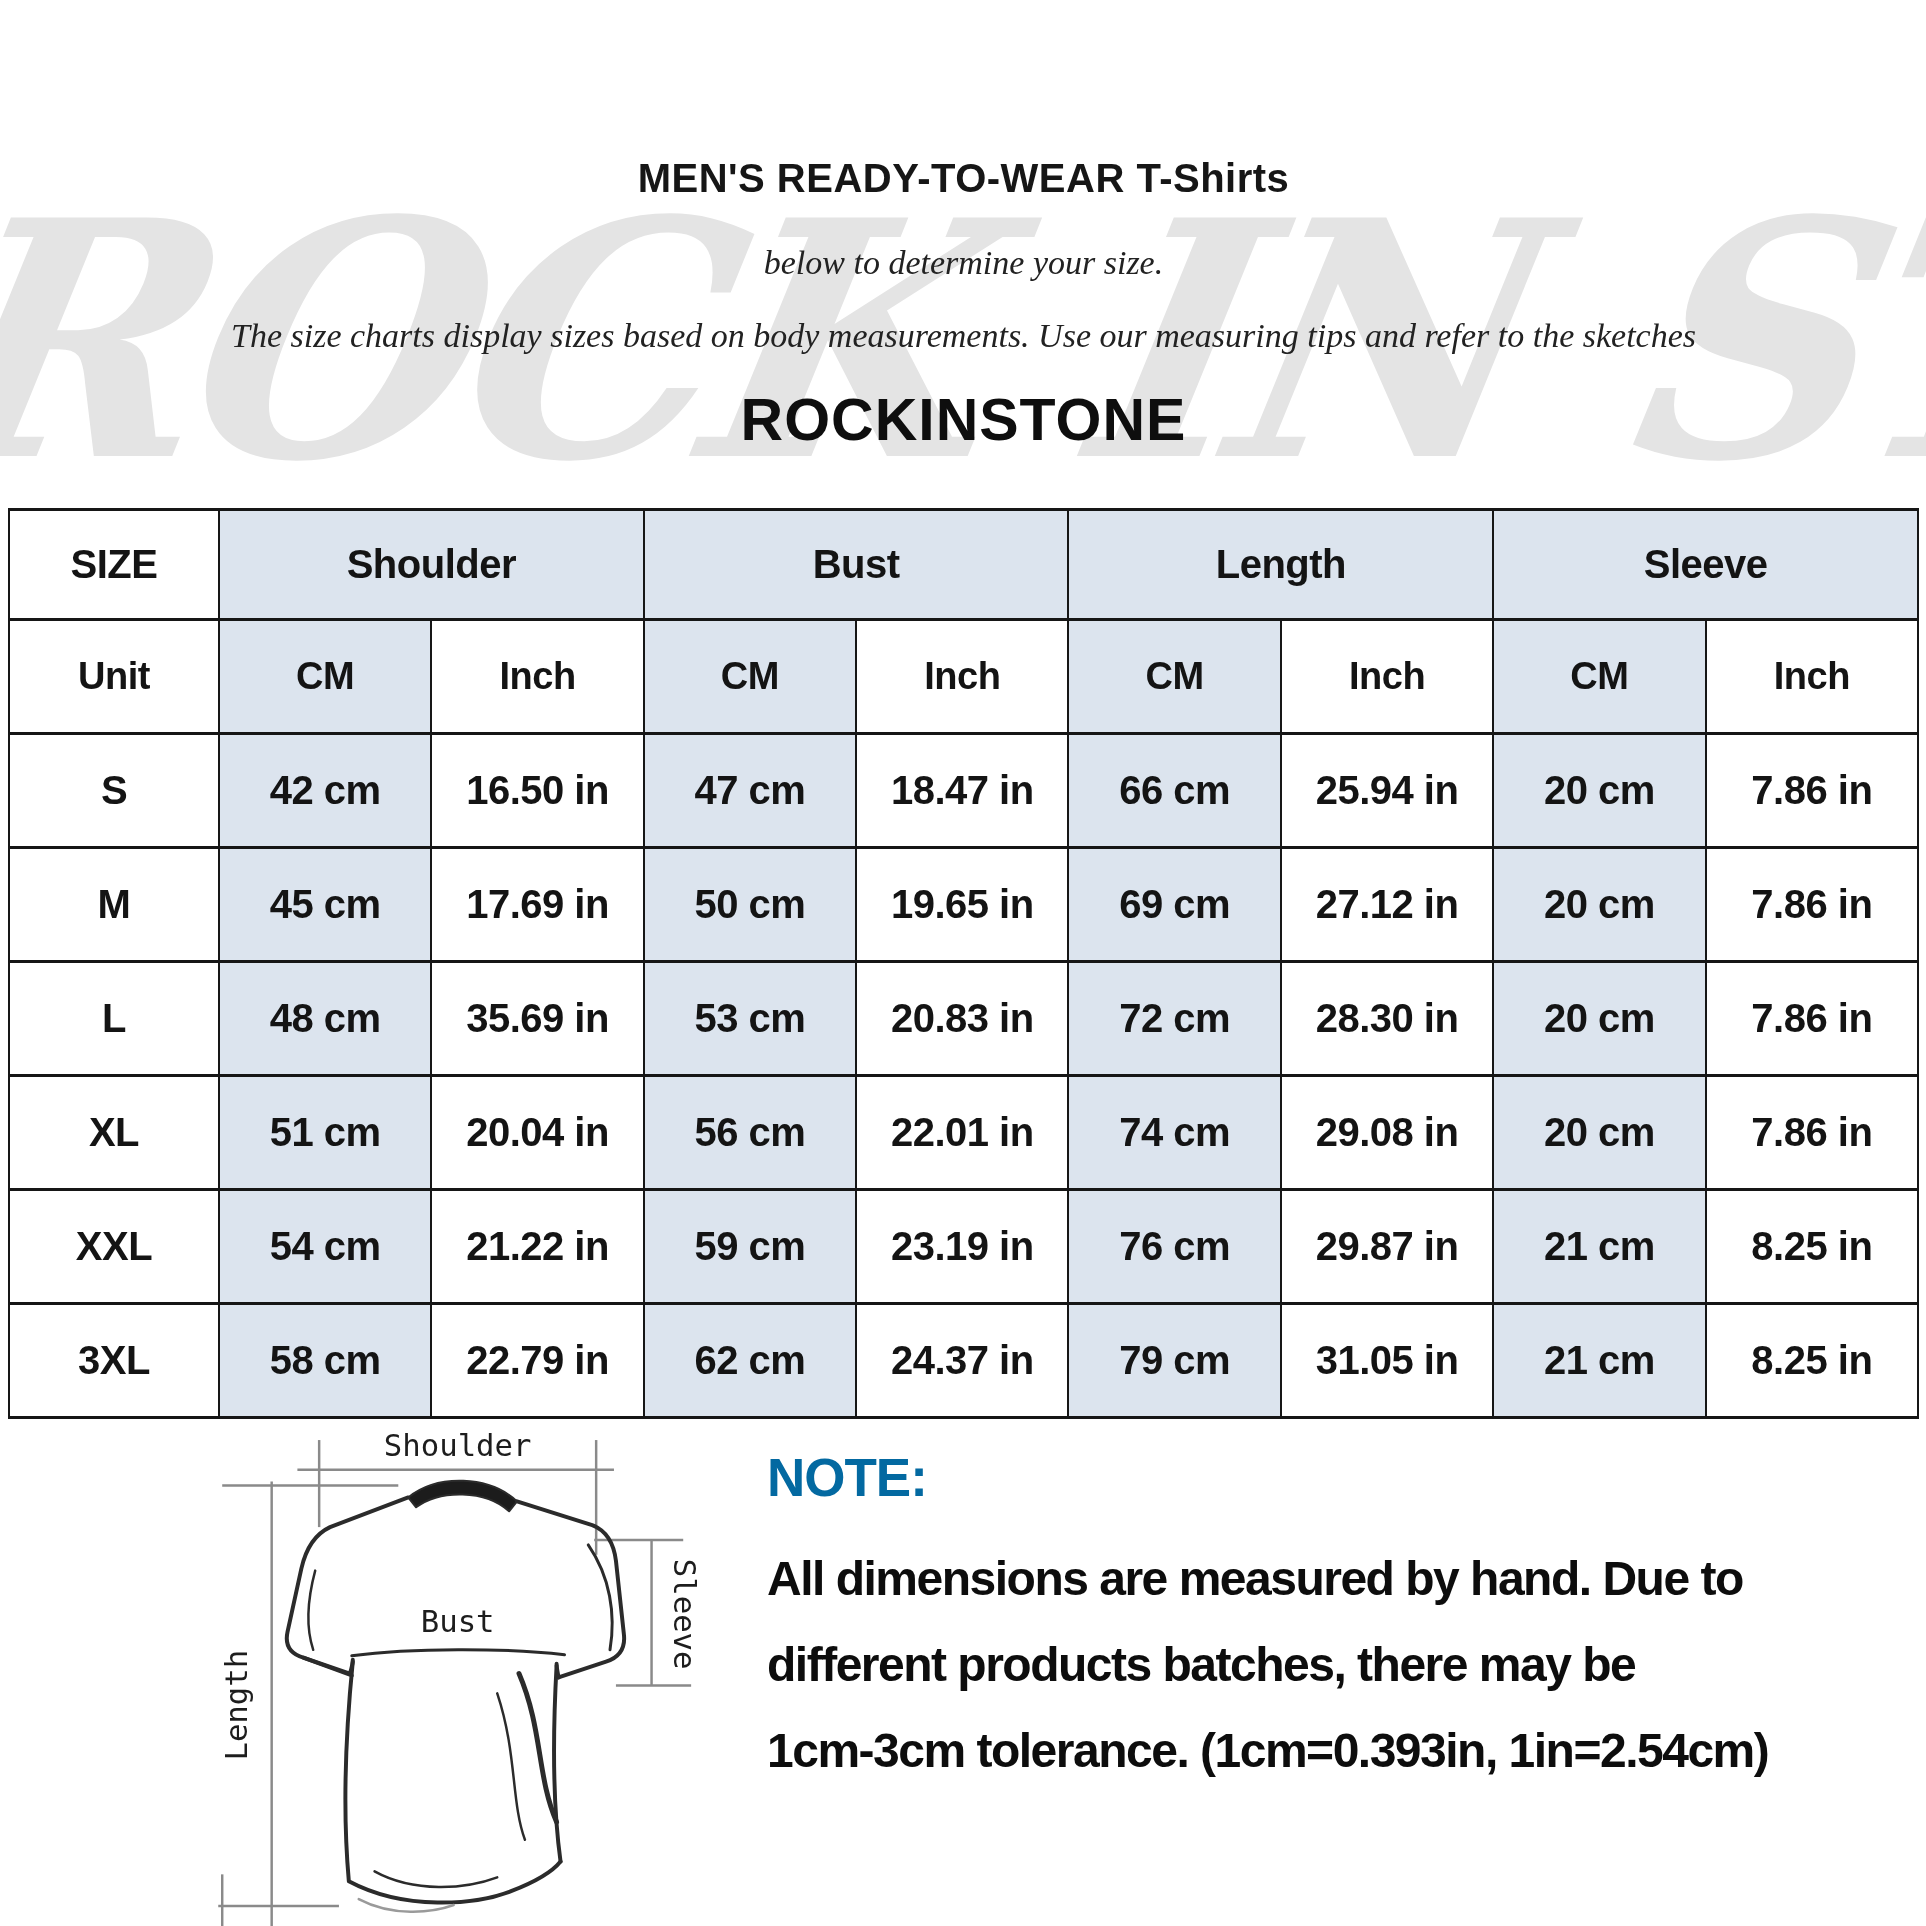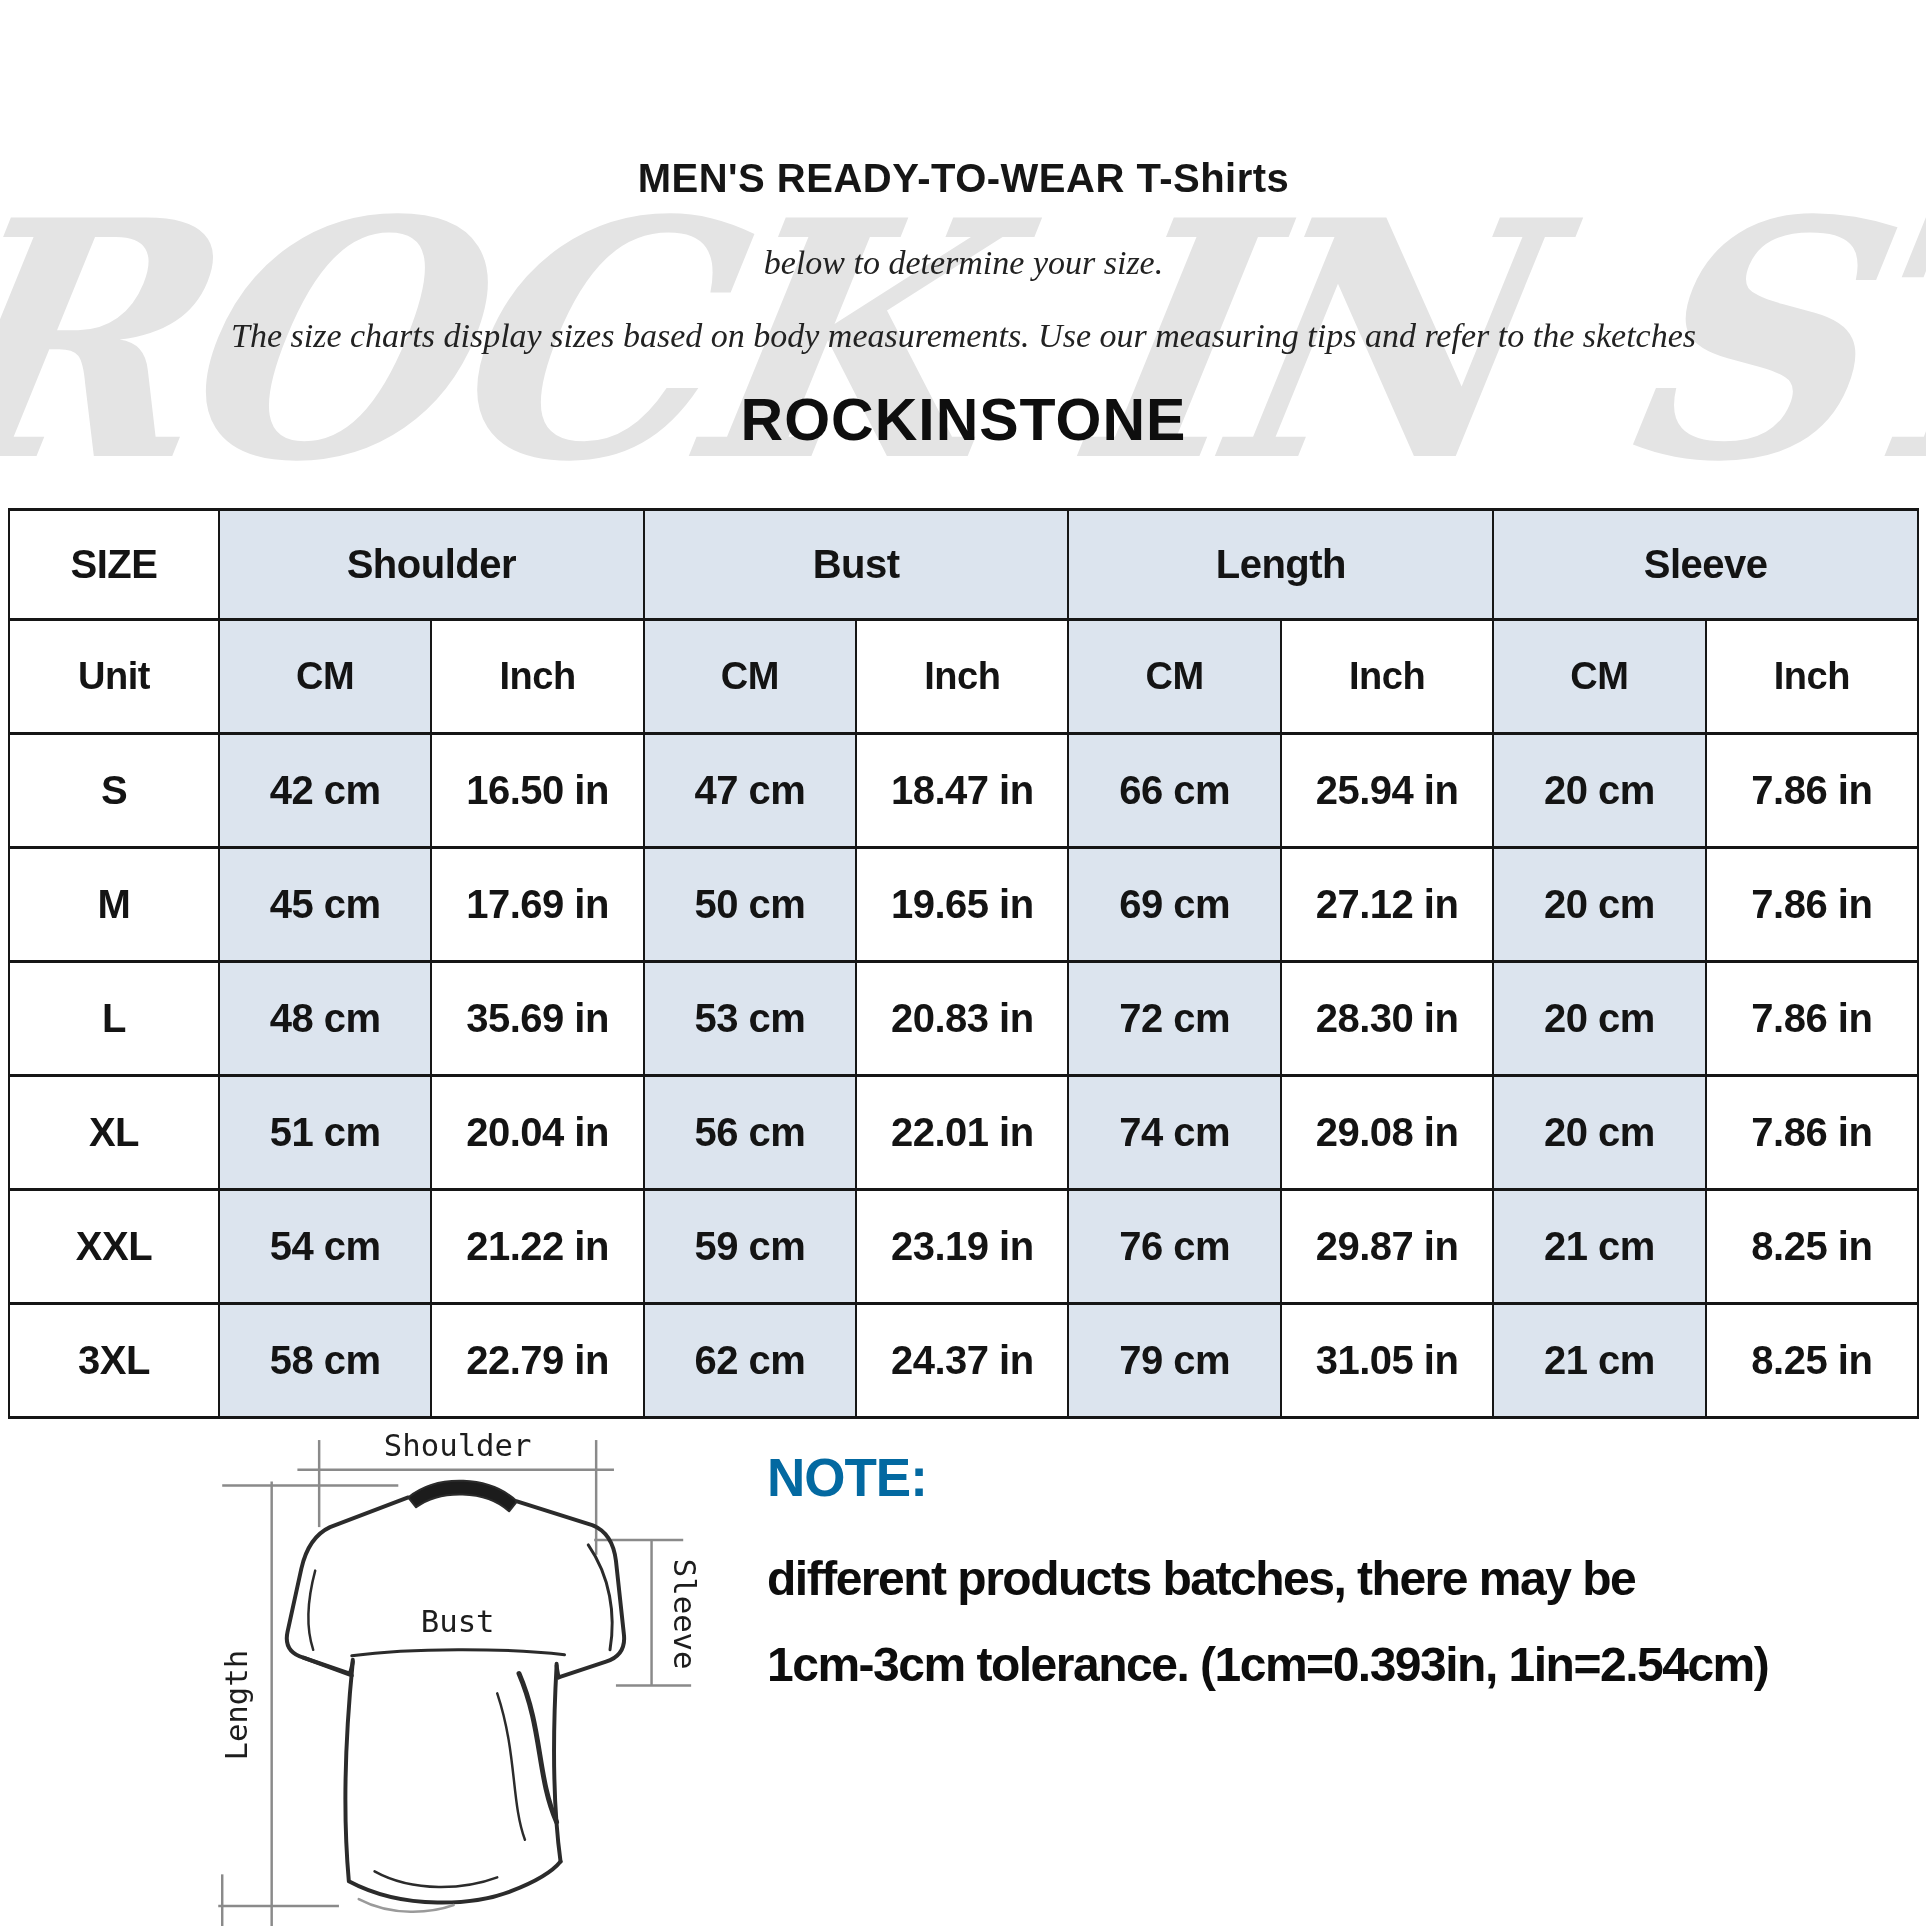--- a/index.html
+++ b/index.html
@@ -219,18 +219,19 @@
     <g font-family="DejaVu Sans Mono, monospace" font-size="31" fill="#1d1d1d">
       <text x="312" y="32" text-anchor="middle">Shoulder</text>
       <text x="312" y="210" text-anchor="middle">Bust</text>
       <text x="99" y="284" text-anchor="middle" transform="rotate(-90 99 284)">Length</text>
       <text x="531" y="192" text-anchor="middle" transform="rotate(90 531 192)">Sleeve</text>
     </g>
   </svg>
 
   <div class="note">
     <div class="note-heading">NOTE:</div>
+    <div class="note-line">All dimensions are measured by hand. Due to</div>
     <div class="note-line">different products batches, there may be</div>
     <div class="note-line">1cm-3cm tolerance. (1cm=0.393in, 1in=2.54cm)</div>
   </div>
 
 </div>
 
 
 </body></html>

